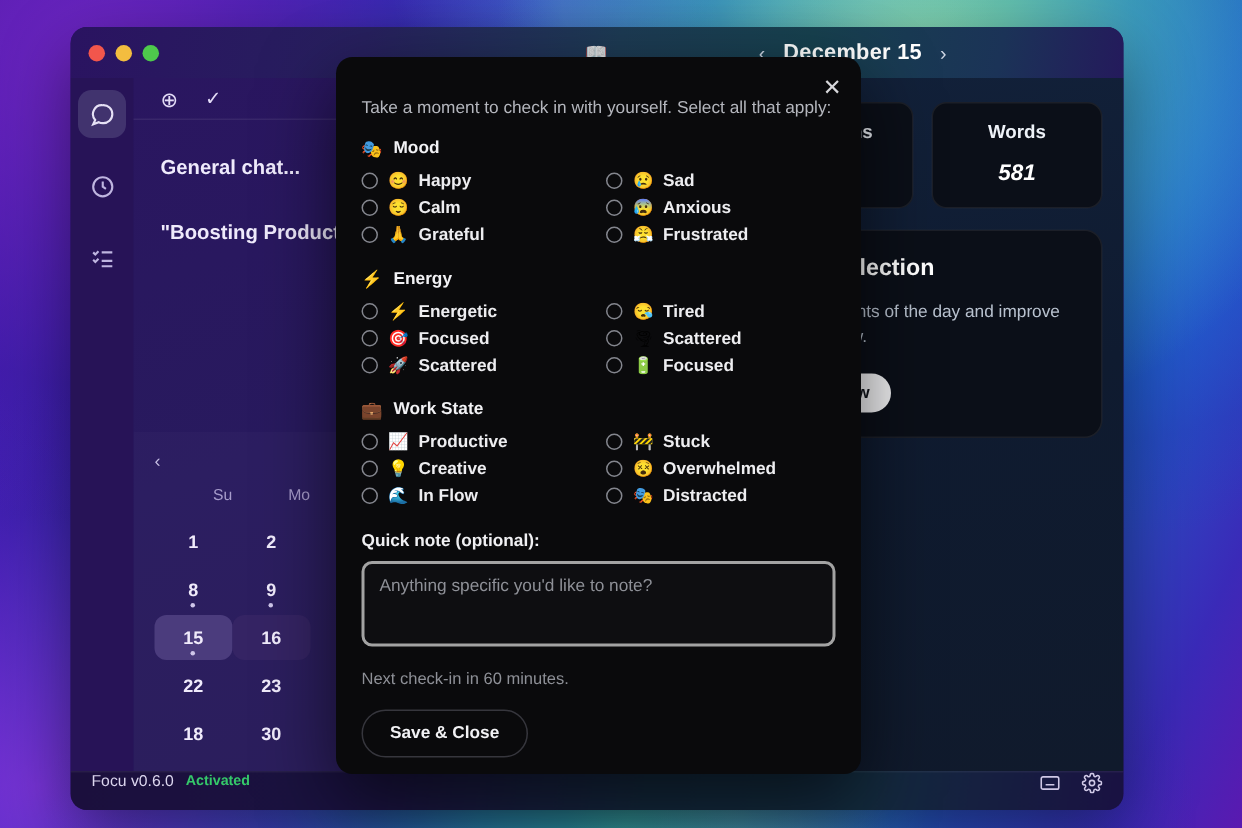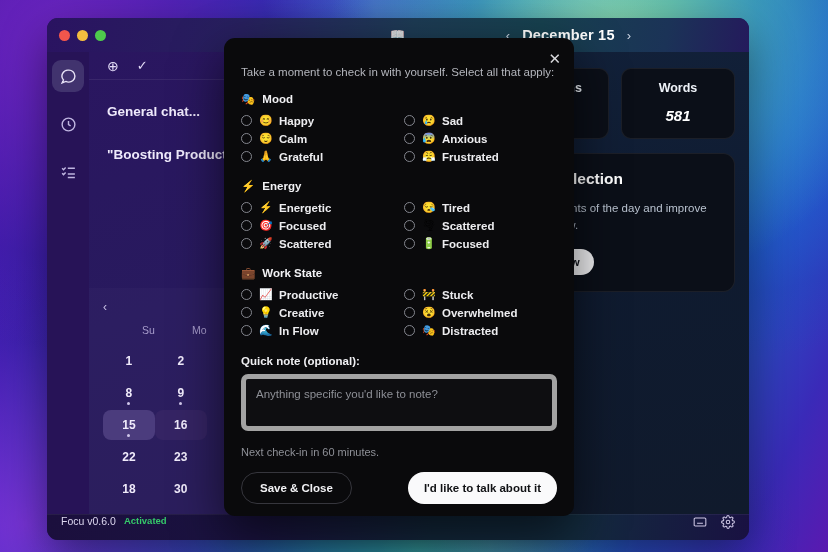--- a/index.html
+++ b/index.html
@@ -270,21 +270,21 @@
   .opt-emoji { font-size: 11px; width: 13px; text-align: center; }
   .opt-label { color: #ededf0; font-size: 11.5px; font-weight: 700; }
 
   .note-label {
     color: #f0f0f3; font-size: 11.5px; font-weight: 700;
     margin-top: 16px; margin-bottom: 7px;
   }
   .note-area {
     width: 100%; height: 57px;
     background: #0e0e11;
-    border: 5px solid #a3a3a3;
+    border: 2px solid #a3a3a3;
     border-radius: 7px;
     color: #e6e6ea;
     font-size: 11.5px;
     padding: 9px 10px;
     resize: none;
     font-family: "Liberation Sans", sans-serif;
   }
   .note-area::placeholder { color: #8e9097; }
   .next-checkin { color: #8e9097; font-size: 11px; margin-top: 11px; }
 
@@ -601,15 +601,14 @@
         </div>
       </div>
     </div>
 
   <div class="note-label">Quick note (optional):</div>
   <textarea class="note-area" placeholder="Anything specific you'd like to note?" style=""></textarea>
   <div class="next-checkin">Next check-in in 60 minutes.</div>
 
   <div class="modal-actions">
     <button class="btn-secondary">Save &amp; Close</button>
-    <button class="btn-primary">I'd like to talk about it</button>
   </div>
 </div>
 
 </body></html>

